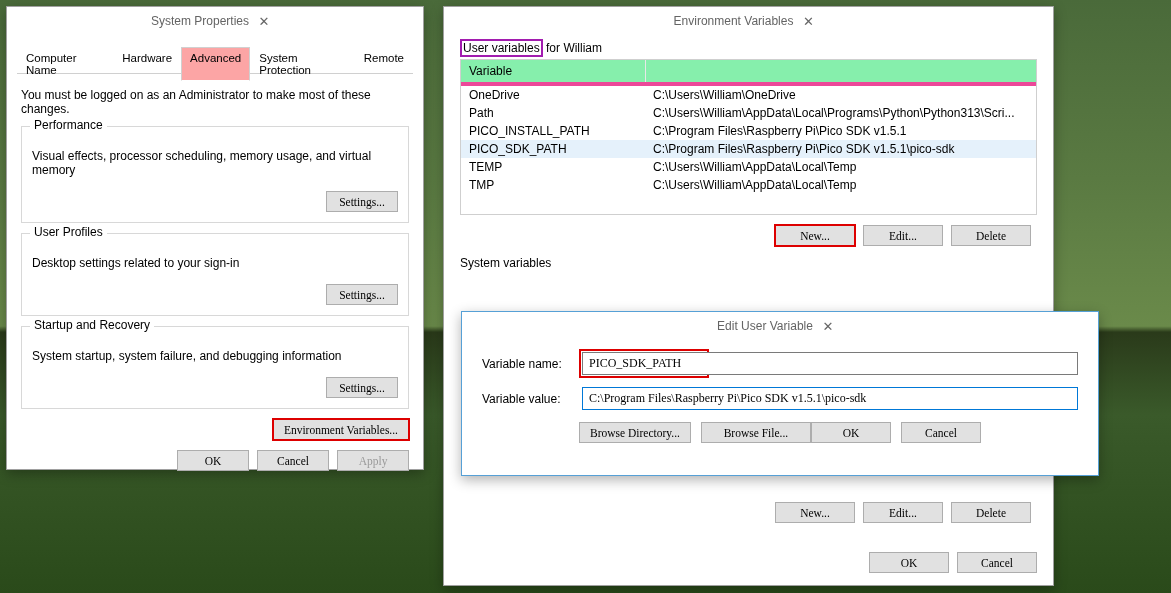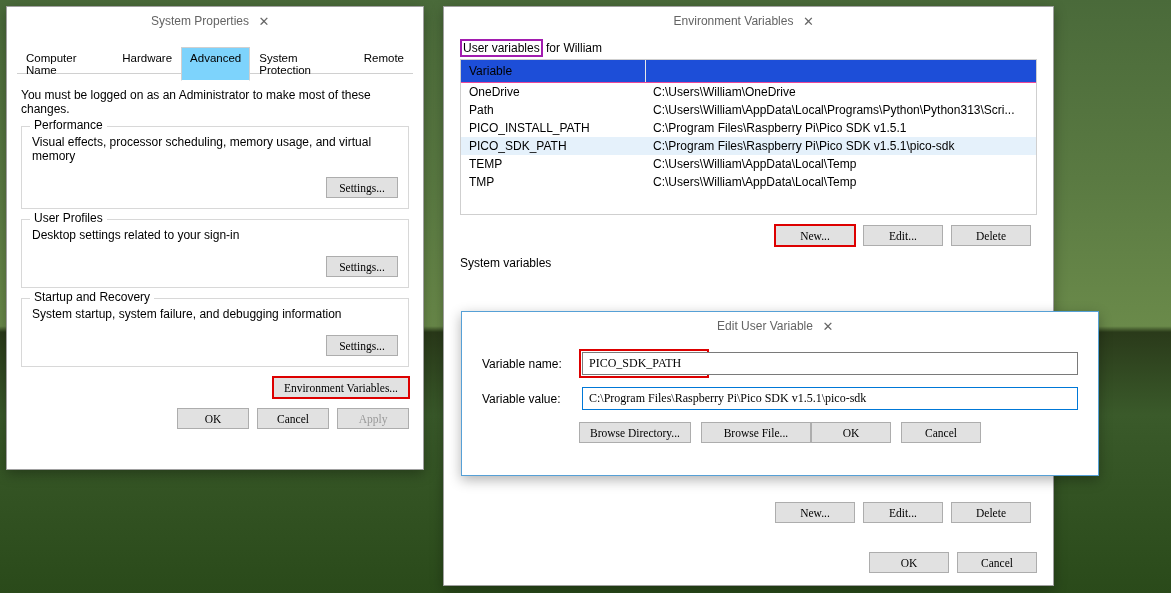--- a/index.html
+++ b/index.html
@@ -6,38 +6,38 @@
   .desktop{position:relative;width:1171px;height:593px;
     background:
       linear-gradient(180deg,#4a6a3a 0%,#5a7a42 30%,#6a8a4a 55%,#2a3a1a 56%,#3a5a2a 70%,#2a4a1a 100%)}
   .win{position:absolute;background:#fff;border:1px solid #a0a0a0;box-shadow:0 4px 12px rgba(0,0,0,.3);color:#000}
   .tbar{height:28px;display:flex;align-items:center;justify-content:center;padding:0 8px;color:#646464;font-size:12px}
   .xbtn{width:30px;height:22px;display:flex;align-items:center;justify-content:center;color:#666;font-size:13px}
   
   #sys{left:6px;top:6px;width:416px;height:462px}
   .tabs{display:flex;border-bottom:1px solid #d0d0d0;margin:4px 10px 0}
   .tab{padding:4px 8px;border:1px solid transparent;position:relative;top:8px;font-size:11.5px;color:#000}
-  .tab.active{border:1px solid #d0d0d0;border-bottom:1px solid #fff;background:#7dd3fc}
+  .tab.active{border:1px solid #d0d0d0;border-bottom:1px solid #fff;background:#fca5a5}
   .body{padding:10px 14px 0}
   .note{font-size:12px;margin:4px 0 10px;color:#000}
-  .gbox{border:1px solid #d8d8d8;padding:8px 10px 10px;margin-bottom:10px;position:relative}
+  .gbox{border:1px solid #d8d8d8;padding:22px 10px 10px;margin-bottom:10px;position:relative}
   .glabel{position:absolute;top:-9px;left:8px;background:#fff;padding:0 4px;font-size:12px;color:#000}
   .gdesc{font-size:12px;color:#000;margin-bottom:14px}
   .rset{text-align:right}
   .wbtn{min-width:72px;height:21px;border:1px solid #adadad;background:#e1e1e1;font:11.5px "Segoe UI";padding:0 10px}
   .wbtn:disabled{color:#9a9a9a}
   .envbtn{min-width:130px}
   .frow{display:flex;justify-content:flex-end;gap:8px;padding:10px 14px}
   .hl-red{outline:2px solid #d00;outline-offset:-1px}
   
   #env{left:443px;top:6px;width:609px;height:578px}
   .sect{margin:6px 16px 0}
   .sectlbl{font-size:12px;color:#000}
   .table{border:1px solid #cfcfcf;height:154px;margin-top:4px;overflow:hidden;background:#fff}
-  .thdr{display:flex;background:#1d4ed8;border-bottom:1px solid #ec4899}
+  .thdr{display:flex;background:#86efac;border-bottom:4px solid #ec4899}
   .th{padding:4px 8px;font-size:12px;color:#000;border-right:1px solid #e8e8e8}
   .th.c1{width:168px}.th.c2{flex:1}
   .tr{display:flex;font-size:12px}
   .tr.sel{background:#e5f1fb}
   .td{padding:2px 8px;white-space:nowrap;overflow:hidden;text-overflow:ellipsis}
   .td.c1{width:168px}.td.c2{flex:1}
   .brow{display:flex;justify-content:flex-end;gap:8px;margin:10px 6px 10px}
   
   #ed{left:461px;top:311px;width:636px;height:163px;border:1px solid #56a0d6}
   .frm{padding:12px 20px 0}

